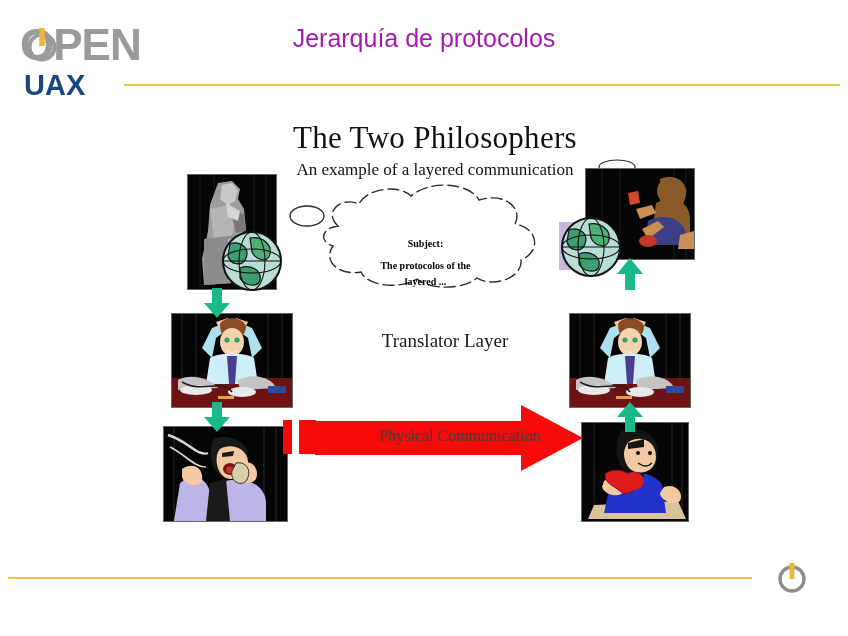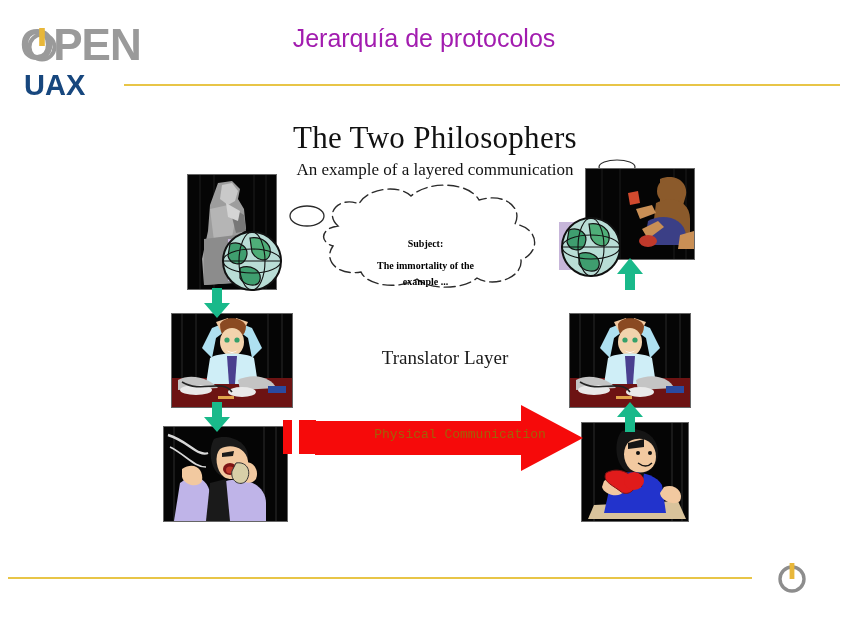--- a/index.html
+++ b/index.html
@@ -120,21 +120,21 @@
     width: 560px;
     text-align: center;
     font-family: "Liberation Serif", serif;
     font-size: 17px;
     color: #111111;
   }
 
   .mid-label {
     position: absolute;
     left: 180px;
-    top: 225px;
+    top: 208px;
     width: 220px;
     text-align: center;
     font-family: "Liberation Serif", serif;
     font-size: 19px;
     color: #1a1a1a;
     line-height: 25px;
   }
 
   
   .cloud {
@@ -176,23 +176,23 @@
     position: absolute;
     left: 160px;
     top: 285px;
   }
   .red-arrow-text {
     position: absolute;
     left: 190px;
     top: 307px;
     width: 230px;
     text-align: center;
-    font-family: Liberation Mono, monospace;
-    font-size: 13px;
-    color: #a16207;
+    font-family: Liberation Serif, serif;
+    font-size: 16px;
+    color: #404040;
   }
   .dash {
     position: absolute;
     background: #f60a0a;
     top: 300px;
     height: 34px;
   }
   .dash.d1 { left: 128px; width: 9px; }
   .dash.d2 { left: 144px; width: 17px; }
 </style>
@@ -239,22 +239,22 @@
     </svg>
     <svg style="position:absolute;left:430px;top:64px;width:34px;height:22px" viewBox="0 0 34 22">
       <ellipse cx="17" cy="11" rx="15" ry="8.5" fill="#fff" stroke="#2b2b2b" stroke-width="1.3"></ellipse>
     </svg>
     <svg style="position:absolute;left:442px;top:38px;width:40px;height:18px" viewBox="0 0 40 18">
       <ellipse cx="20" cy="9" rx="18" ry="7" fill="#fff" stroke="#2b2b2b" stroke-width="1.2"></ellipse>
     </svg>
 
     <div class="cloud-text">
       <span class="subj">Subject:</span>
-      <span>The immortality of the</span><br>
-      <span>example ...</span>
+      <span>The protocolos of the</span><br>
+      <span>layered ...</span>
     </div>
 
     <div class="mid-label">
       <span>Translator Layer</span><br>
     </div>
 
     <div class="panel" style="left:32px;top:54px;width:88px;height:114px;">
       <svg class="inner" viewBox="0 0 88 114" preserveAspectRatio="none">
         <rect width="88" height="114" fill="#050505"></rect>
         <g opacity="0.35" stroke="#6a6a6a" stroke-width="0.7">

